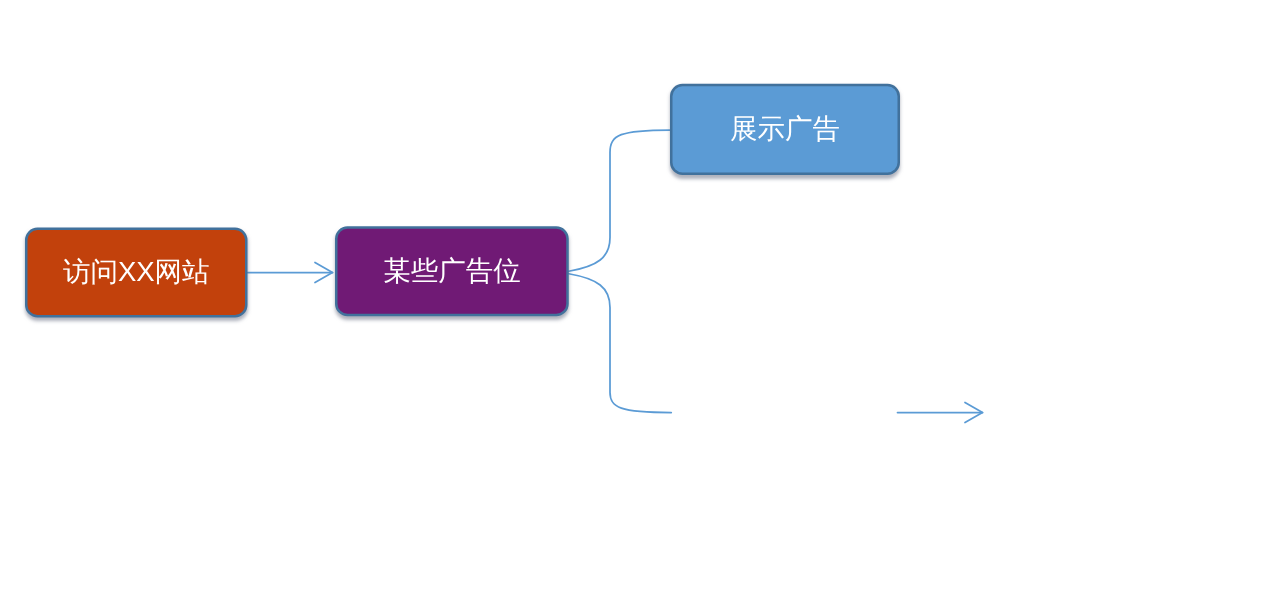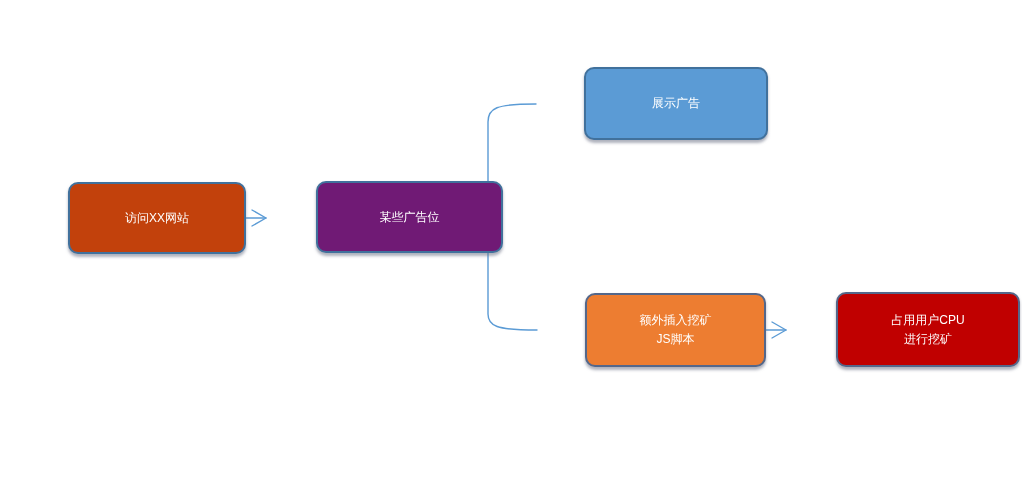--- a/index.html
+++ b/index.html
@@ -23,26 +23,25 @@
   }
   .node {
     position: absolute;
     box-sizing: border-box;
     border: 2px solid #41719c;
     border-radius: 10px;
     display: flex;
     align-items: center;
     justify-content: center;
     text-align: center;
-    font-size: 12px;
+    font-size: 22px;
     line-height: 1.55;
     white-space: pre-line;
     color: #ffffff;
     box-shadow: 0 2.5px 3px rgba(110, 115, 135, 0.55);
-    margin-left: 48px;
   }
   #node-visit  { left: 20px;  top: 182px; width: 178px; height: 72px; }
   #node-adslot { left: 268px; top: 181px; width: 187px; height: 72px; }
   #node-showad { left: 536px; top: 67px;  width: 184px; height: 73px; }
   #node-inject { left: 537px; top: 293px; width: 181px; height: 74px; }
   #node-mining { left: 788px; top: 292px; width: 184px; height: 75px; }
   .edge-line {
     fill: none;
     stroke-width: 1.4px;
     stroke-linecap: round;
@@ -66,19 +65,15 @@
     <path class="edge-line" d="M 718 330 H 786" style="stroke: rgb(91, 155, 213);"></path>
     <path class="edge-line" d="M 772 322 L 786 330 L 772 338" style="stroke: rgb(91, 155, 213);"></path>
   </svg>
 
   <div class="node" id="node-visit" style="background: #c2410c; border-color: rgb(65, 113, 156); color: rgb(255, 255, 255);">访问XX网站</div>
 
   <div class="node" id="node-adslot" style="background: #701a75; border-color: rgb(65, 113, 156); color: rgb(255, 255, 255);">某些广告位</div>
 
   <div class="node" id="node-showad" style="background: rgb(91, 155, 213); border-color: rgb(65, 113, 156); color: rgb(255, 255, 255);">展示广告</div>
 
-  <div class="node" id="node-inject" style="background: rgb(237, 125, 49); border-color: rgb(84, 103, 138); color: rgb(255, 255, 255);">额外插入挖矿
-JS脚本</div>
 
-  <div class="node" id="node-mining" style="background: rgb(192, 0, 0); border-color: rgb(84, 103, 138); color: rgb(255, 255, 255);">占用用户CPU
-进行挖矿</div>
 
 </div>
 
 </body></html>

